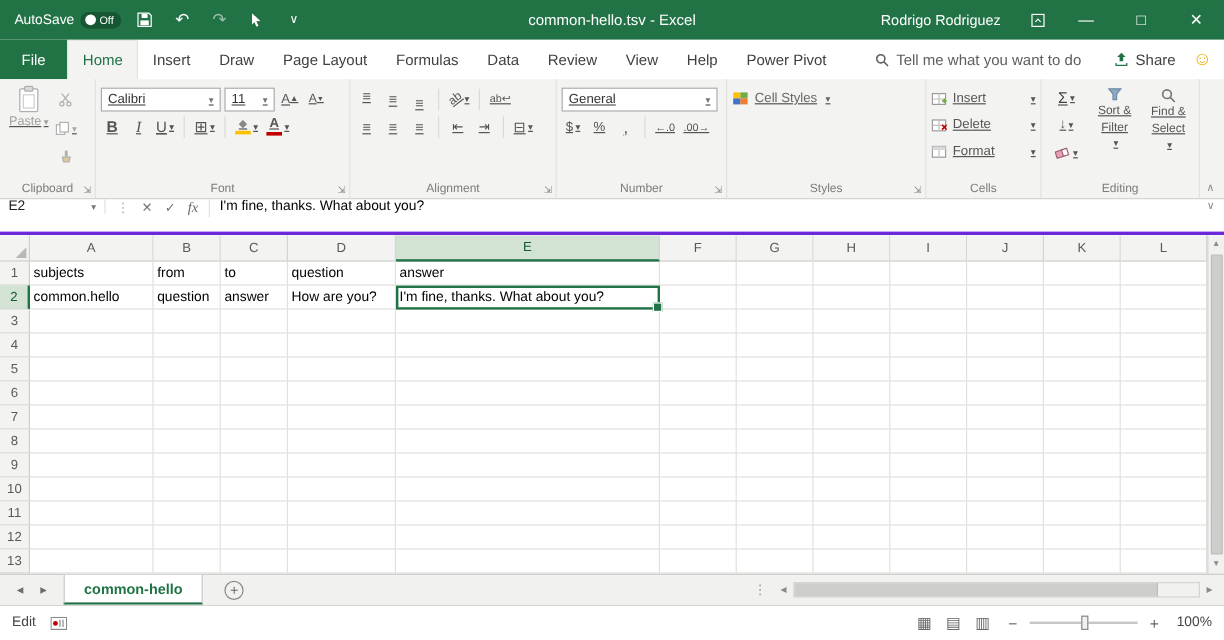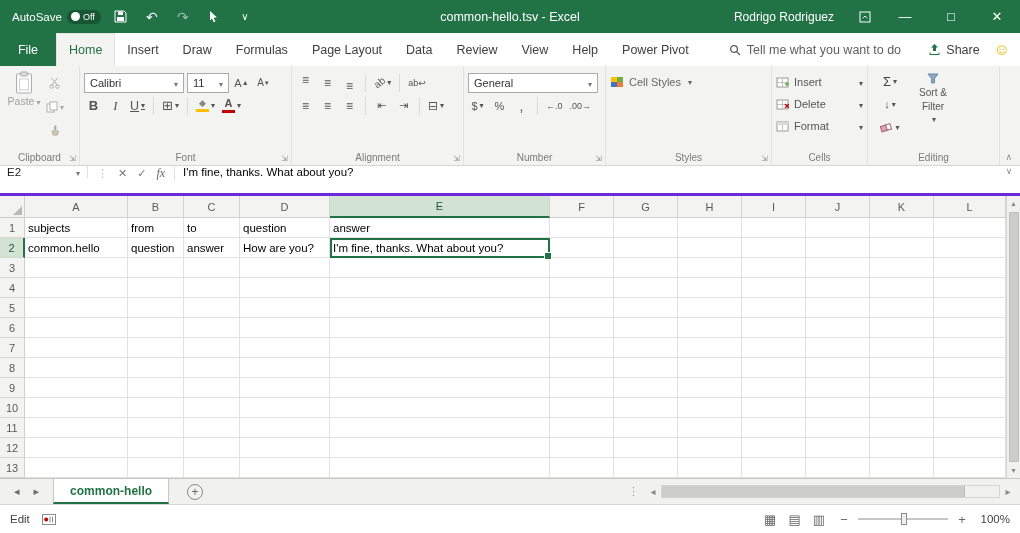--- a/index.html
+++ b/index.html
@@ -28,21 +28,21 @@
   .file-tab { width:56px; background:#217346; color:#fff; display:flex; align-items:center; justify-content:center; }
   .rtab { padding:0 12px; display:flex; align-items:center; }
   .rtab.active { background:#f3f3f1; border:1px solid #e3e3e1; border-bottom:none; color:#217346; }
   .tellme { display:flex; align-items:center; gap:6px; margin-left:28px; color:#5e5e5e; }
   .tabrow-right { margin-left:auto; display:flex; align-items:center; gap:14px; padding-right:10px; }
   .share { display:flex; align-items:center; gap:5px; color:#404040; }
   .smiley { color:#f0b400; font-size:16px; }
 
   
   .ribbon { height:100px; flex:0 0 100px; background:#f3f3f1; border-bottom:1px solid #d5d5d3; display:flex; position:relative; font-size:11px; color:#555; }
-  .rgroup { position:relative; border-right:1px solid #e2e2e0; padding:5px 4px 16px 4px; display:flex; flex-direction:column; }
+  .rgroup { position:relative; border-right:1px solid #e2e2e0; padding:5px 4px 16px 4px; display:flex; flex-direction:column;text-decoration:underline; }
   .glabel { position:absolute; bottom:2px; left:0; right:0; text-align:center; font-size:10px; color:#7b7b7b; }
   .dl { position:absolute; bottom:2px; right:3px; font-size:8px; color:#8a8a8a; }
   .rrow { display:flex; align-items:center; gap:3px; height:23px; }
   .rbtn { display:inline-flex; align-items:center; justify-content:center; min-width:19px; height:20px; padding:0 2px; color:#555; }
   .rbtn.disabled, .disabled { color:#aaa; }
   .combo { background:#fff; border:1px solid #ababab; height:20px; display:flex; align-items:center; padding:0 5px; font-size:11px; color:#333; }
   .combo .dd::after { color:#777; }
   .vsep { width:1px; height:18px; background:#dadad8; margin:0 3px; }
   .g-clipboard { width:80px; }
   .paste { display:flex; flex-direction:column; align-items:center; width:40px; color:#a2a2a2; font-size:10.5px; gap:1px; }
@@ -180,22 +180,22 @@
         <span>✕</span>
       </span>
   </div>
 </div>
 
 <div class="tabrow">
   <div class="file-tab">File</div>
   <div class="rtab active">Home</div>
   <div class="rtab">Insert</div>
   <div class="rtab">Draw</div>
+  <div class="rtab">Page Layout</div>
   <div class="rtab">Formulas</div>
-  <div class="rtab">Page Layout</div>
   <div class="rtab">Data</div>
   <div class="rtab">Review</div>
   <div class="rtab">View</div>
   <div class="rtab">Help</div>
   <div class="rtab">Power Pivot</div>
   <div class="tellme">
     <svg width="12" height="12" viewBox="0 0 12 12">
         <circle cx="5" cy="5" r="3.4" fill="none" stroke="#5e5e5e" stroke-width="1.3"></circle>
         <line x1="7.6" y1="7.6" x2="11" y2="11" stroke="#5e5e5e" stroke-width="1.3"></line>
       </svg>
@@ -399,20 +399,28 @@
             </svg>
           </span>
       </div>
       <div class="ed-big dd">
         <svg width="14" height="12" viewBox="0 0 14 12">
             <path d="M2 1 H12 L8.5 5.5 V10 L5.5 10 V5.5 Z" fill="#8ea9c1" stroke="#6b8aa8"></path>
           </svg>
         <span>Sort &amp;</span>
         <span>Filter</span>
       </div>
+      <div class="ed-big dd">
+        <svg width="13" height="13" viewBox="0 0 13 13">
+            <circle cx="5.5" cy="5.5" r="3.6" fill="none" stroke="#777" stroke-width="1.4"></circle>
+            <line x1="8.2" y1="8.2" x2="12" y2="12" stroke="#777" stroke-width="1.4"></line>
+          </svg>
+        <span>Find &amp;</span>
+        <span>Select</span>
+      </div>
     </div>
     <span class="glabel">Editing</span>
   </div>
 
   <div style="flex:1;"></div>
   <span class="collapse">∧</span>
 </div>
 
 <div class="formulabar">
   <div class="namebox">

